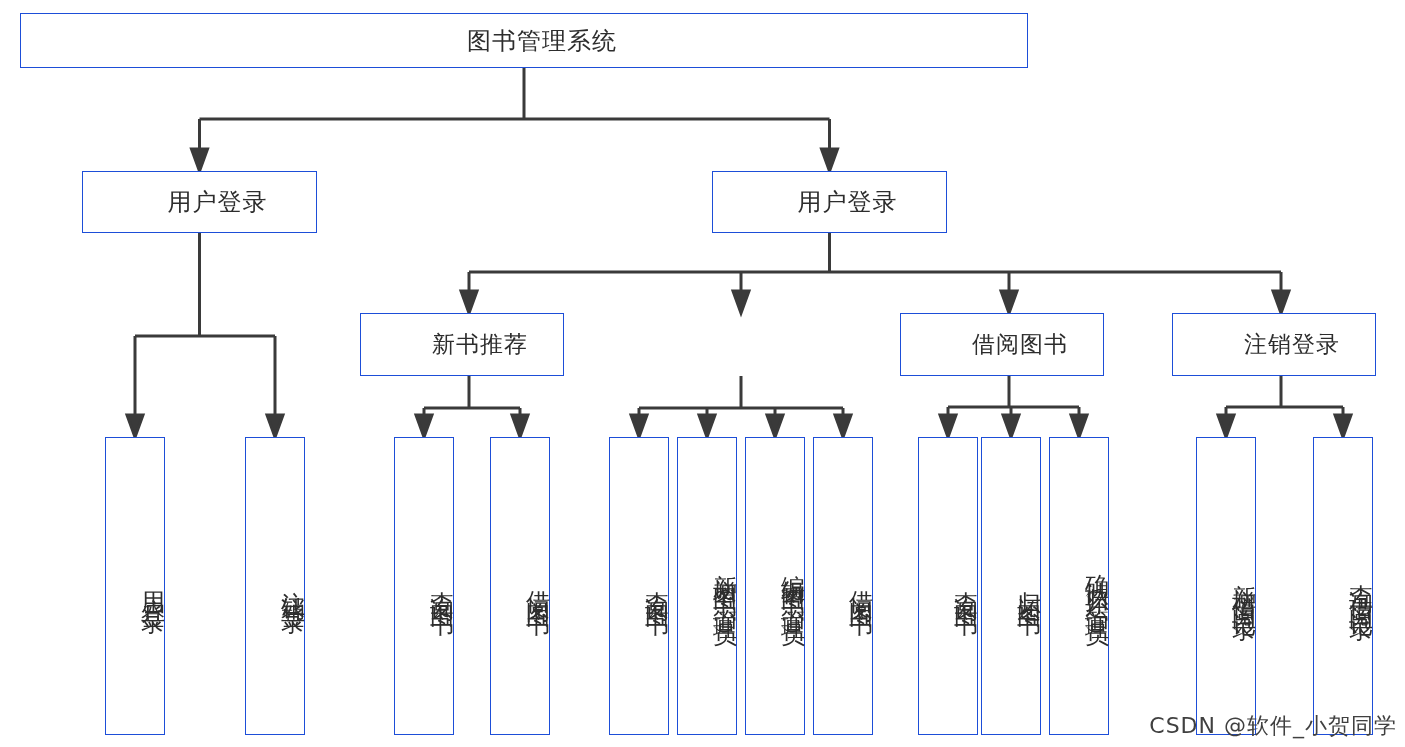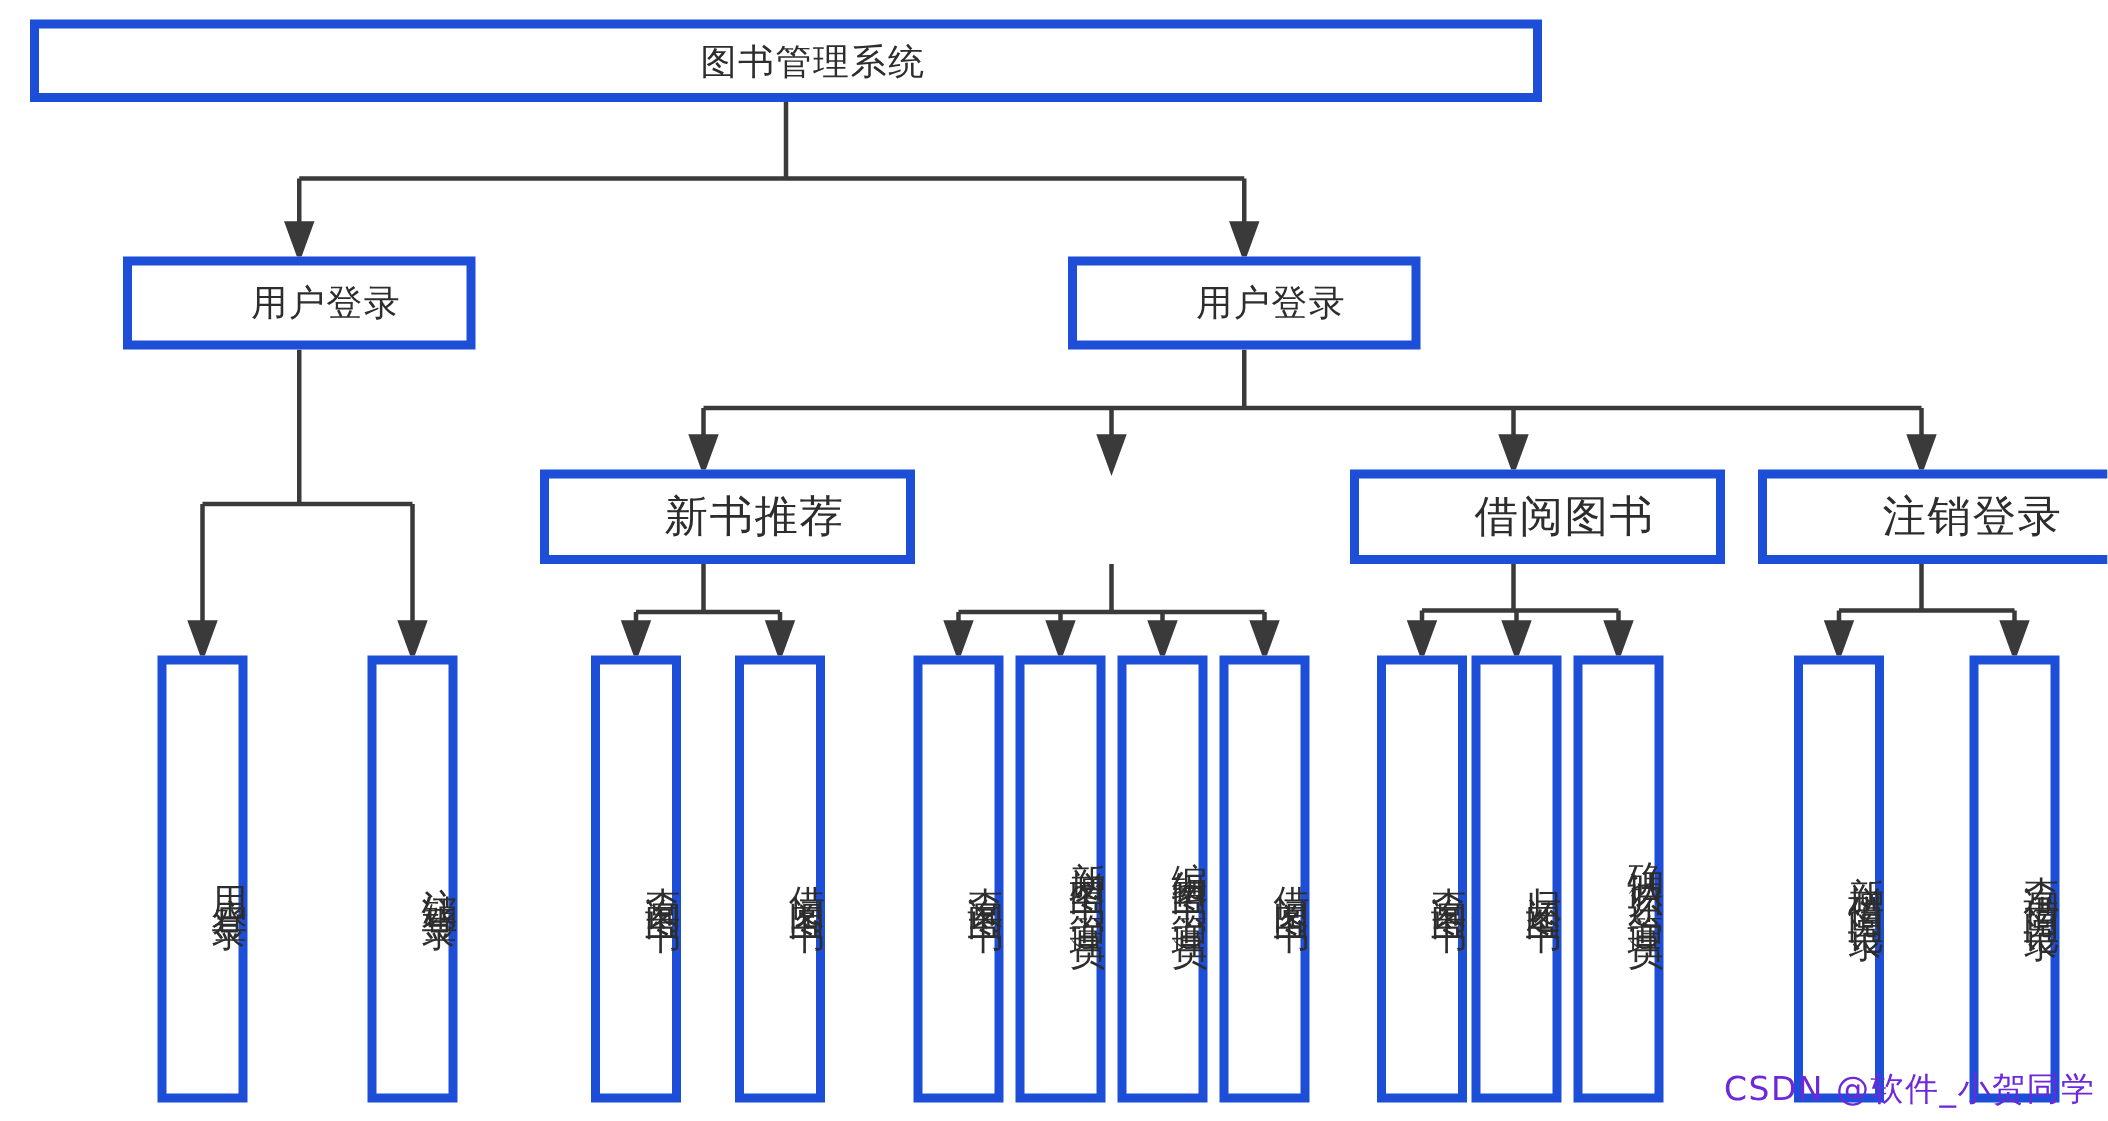--- a/index.html
+++ b/index.html
@@ -18,21 +18,21 @@
   }
   .connectors {
     position: absolute;
     left: 0; top: 0;
     width: 1405px; height: 747px;
   }
   .box {
     position: absolute;
     box-sizing: border-box;
     background: #ffffff;
-    border: 6px solid #1d4ed8;
+    border: 1px solid #1d4ed8;
     color: #2d2d2d;
     display: flex;
     align-items: center;
     justify-content: center;
     text-align: center;
     padding-left: 36px;
   }
   .root {
     left: 20px; top: 13px;
     width: 1008px; height: 55px;
@@ -40,42 +40,42 @@
     letter-spacing: 1px;
   }
   .lvl2 {
     top: 171px;
     width: 235px; height: 62px;
     font-size: 24px;
     letter-spacing: 1px;
   }
   .lvl3 {
     top: 313px;
-    width: 250px; height: 63px;
-    font-size: 29px;
+    width: 204px; height: 63px;
+    font-size: 23px;
     letter-spacing: 1px;
   }
   .leaf {
     top: 437px;
     width: 60px; height: 298px;
   }
   .vtext {
     writing-mode: vertical-rl;
     text-orientation: mixed;
     font-size: 24px;
     letter-spacing: 7px;
     line-height: 1;
     white-space: nowrap;
   }
   .watermark {
     position: absolute;
     right: 8px;
     bottom: 6px;
     font-size: 22px;
-    color: #6d28d9;
+    color: #404040;
     letter-spacing: 1px;
     pointer-events: none;
   }
 </style>
 </head>
 <body>
 
 <div class="stage">
 
   <svg class="connectors" viewBox="0 0 1405 747" xmlns="http://www.w3.org/2000/svg">

